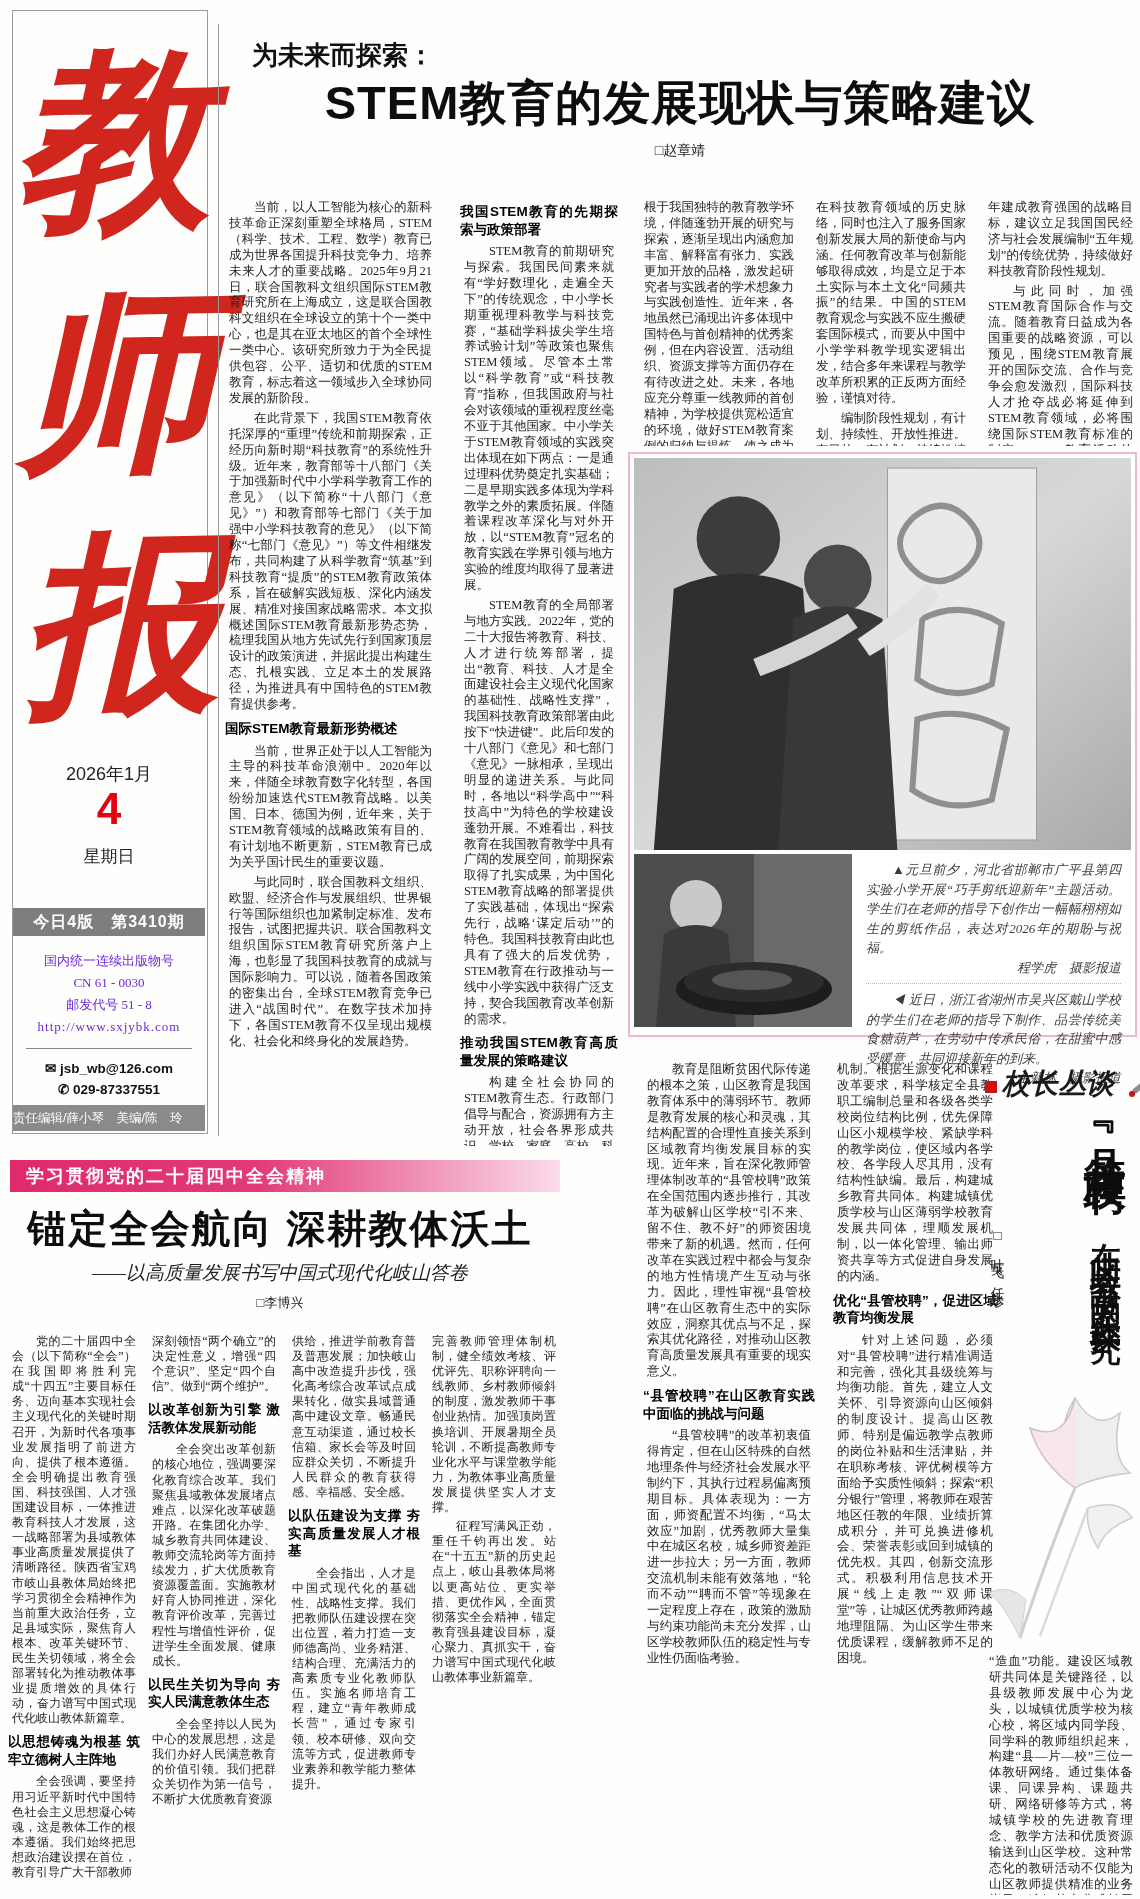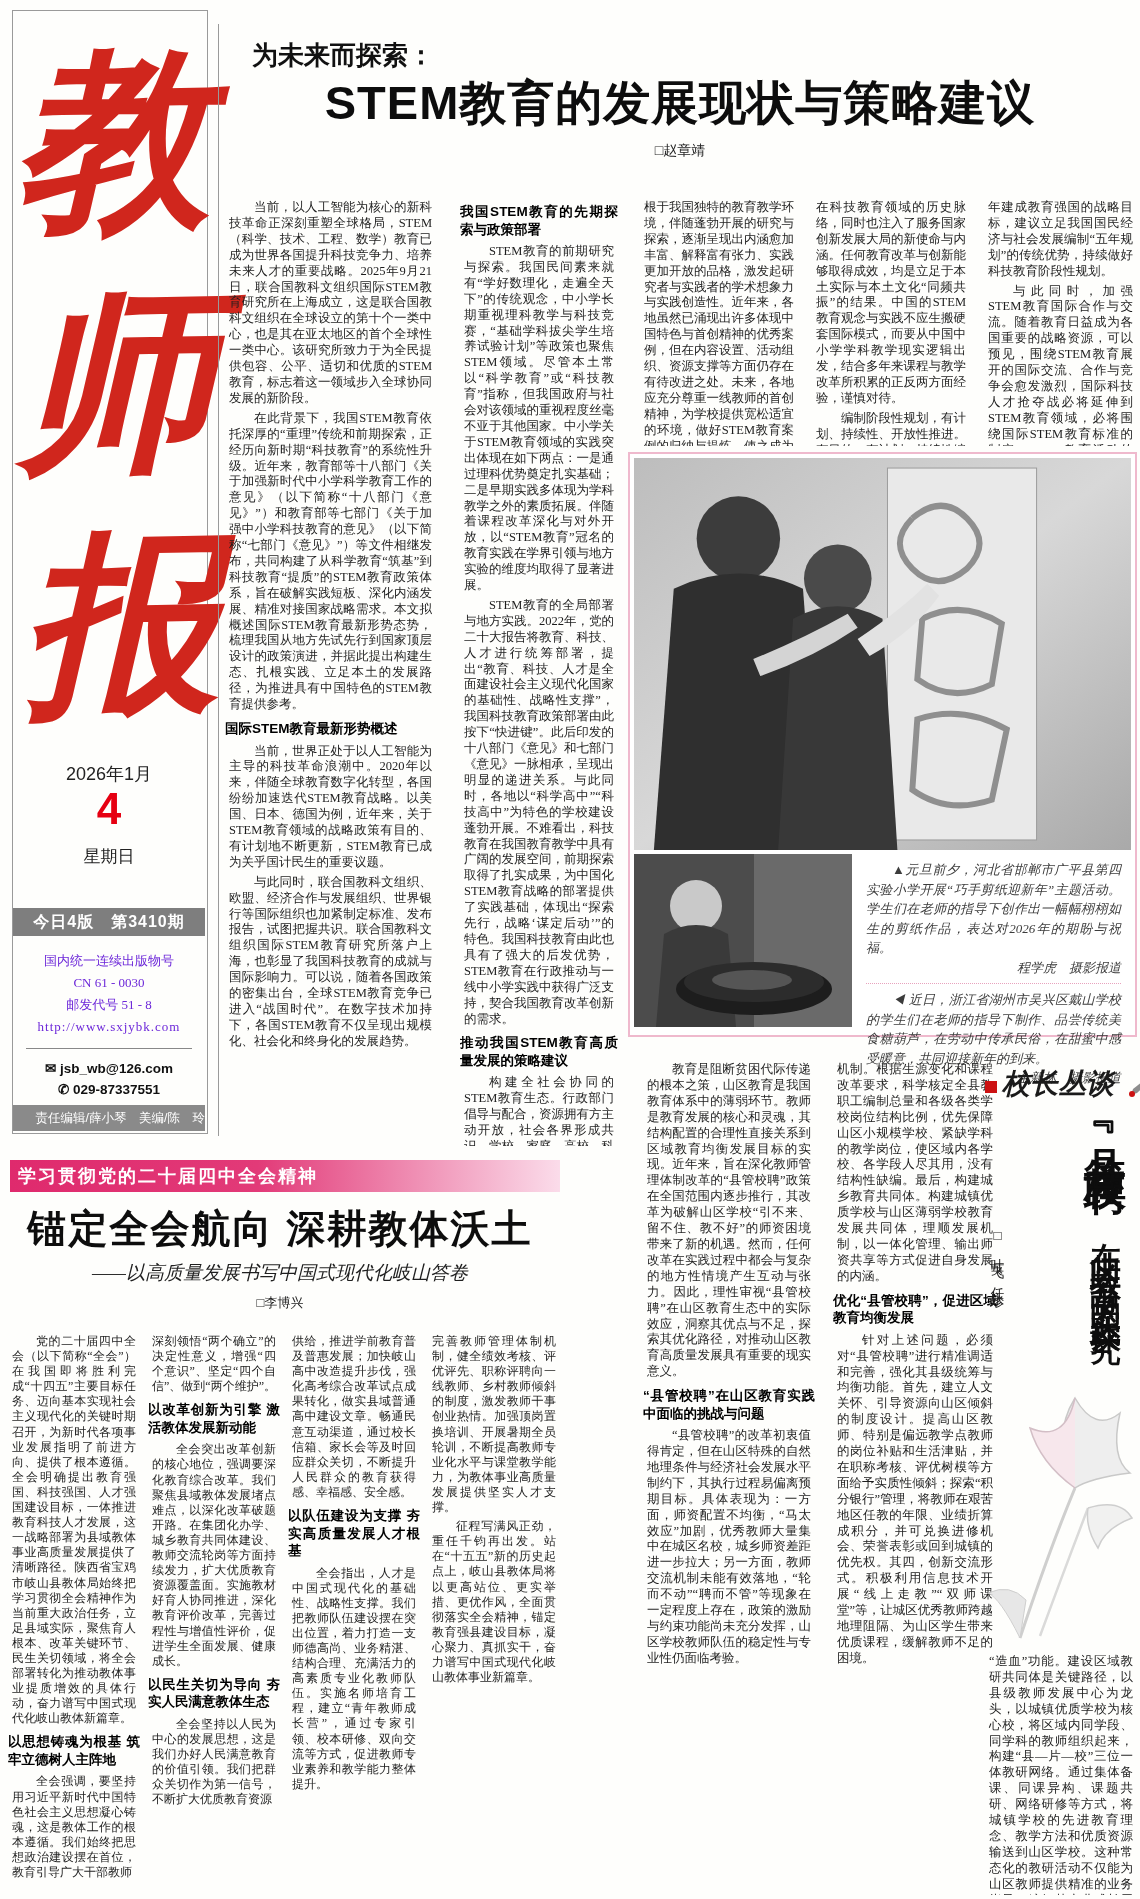--- a/index.html
+++ b/index.html
@@ -19,21 +19,21 @@
            font-family:"Liberation Sans",sans-serif;}
   .edition-bar{left:13px;top:908px;width:192px;height:28px;background:#7e7e7e;color:#fff;
                font-family:"Liberation Sans",sans-serif;font-size:16px;font-weight:bold;
                text-align:center;line-height:28px;letter-spacing:1px;}
   .pubinfo{left:13px;top:950px;width:192px;text-align:center;font-size:13px;line-height:22px;
            color:#6d28d9;font-family:Liberation Serif, serif;}
   .pub-divider{left:26px;top:1048px;width:166px;border-top:1px solid #888;}
   .contact{left:13px;top:1058px;width:192px;text-align:center;font-size:13.5px;line-height:21px;
            font-weight:bold;color:#111;font-family:"Liberation Sans",sans-serif;}
   .editors-bar{left:13px;top:1105px;width:192px;height:26px;background:#8a8a8a;color:#fff;
-               font-size:12.5px;text-align:right;line-height:26px;font-family:"Liberation Sans",sans-serif;}
+               font-size:12.5px;text-align:left;line-height:26px;font-family:"Liberation Sans",sans-serif;}
   .main-divider{left:218px;top:24px;width:1px;height:1112px;background:#9a9a9a;}
   
   .kicker-wrap{left:242px;top:36px;}
   .kicker{position:relative;display:inline-block;font-family:"Liberation Sans",sans-serif;
           font-weight:bold;font-size:26px;color:#111;padding:2px 10px;}
   .kicker::before{content:"";position:absolute;left:-6px;right:-40px;top:12px;bottom:-6px;
           background:#f8cdde;transform:skewX(-18deg);z-index:-1;}
   .lead-title{left:222px;top:72px;width:916px;text-align:center;
               font-family:"Liberation Sans",sans-serif;font-weight:900;font-size:47px;
               letter-spacing:1px;color:#0d0d0d;white-space:nowrap;}
@@ -53,21 +53,21 @@
   .photo-small{width:218px;height:173px;flex:0 0 auto;}
   .caption-area{flex:1;padding:6px 10px 0 14px;font-style:italic;font-size:13px;
                 line-height:19.5px;color:#3c3c3c;text-align:justify;}
   .caption-area .cap{margin:0;text-indent:2em;}
   .caption-area .credit{display:block;text-align:right;font-style:italic;}
   .cap-sep{border-top:1px dotted #e8a2bd;margin:6px 0;}
   
   .banner{left:10px;top:1160px;width:550px;height:32px;
           background:linear-gradient(90deg,#df2a6d 0%,#e23a78 45%,#fbdcea 100%);
           color:#fff;font-family:"Liberation Sans",sans-serif;font-weight:bold;font-size:18px;
-          line-height:32px;padding-left:8px;letter-spacing:2px;box-sizing:border-box;}
+          line-height:32px;padding-left:16px;letter-spacing:2px;box-sizing:border-box;}
   .second-title{left:0px;top:1202px;width:560px;text-align:center;
                 font-family:"Liberation Sans",sans-serif;font-weight:900;font-size:39px;
                 letter-spacing:2px;color:#0d0d0d;white-space:nowrap;}
   .second-sub{left:0px;top:1260px;width:560px;text-align:center;font-style:italic;
               font-size:19px;color:#1f1f1f;}
   .second-byline{left:0px;top:1294px;width:560px;text-align:center;font-size:13px;color:#222;}
   
   .pc-header{left:985px;top:1065px;width:152px;font-family:"Liberation Serif",serif;
              font-style:italic;font-weight:bold;font-size:28px;color:#1a1a1a;white-space:nowrap;}
   .pc-header .sq{display:inline-block;width:12px;height:12px;background:#cc1212;margin-right:5px;}

